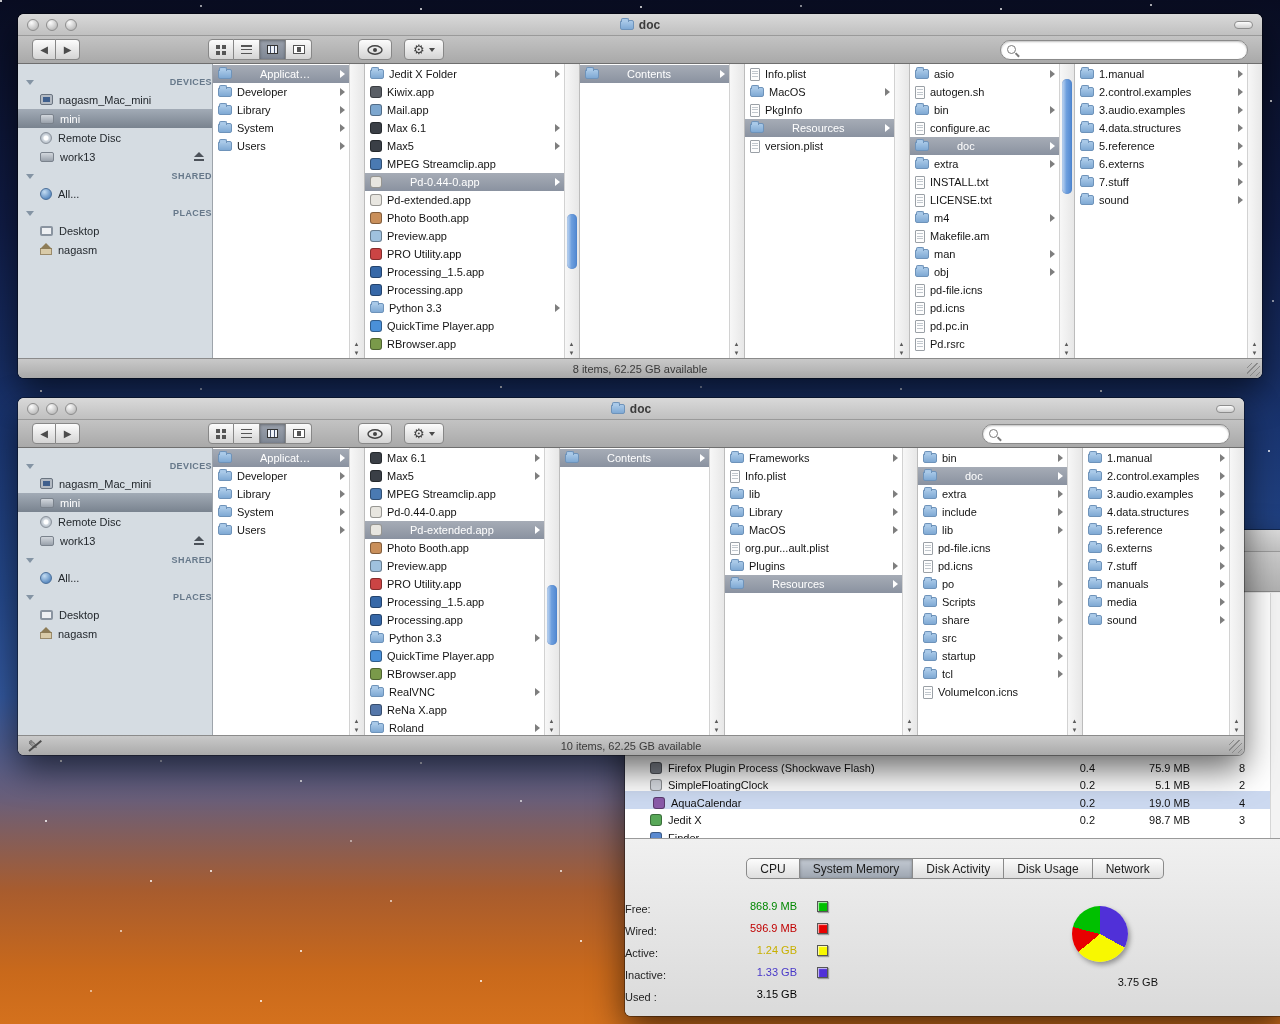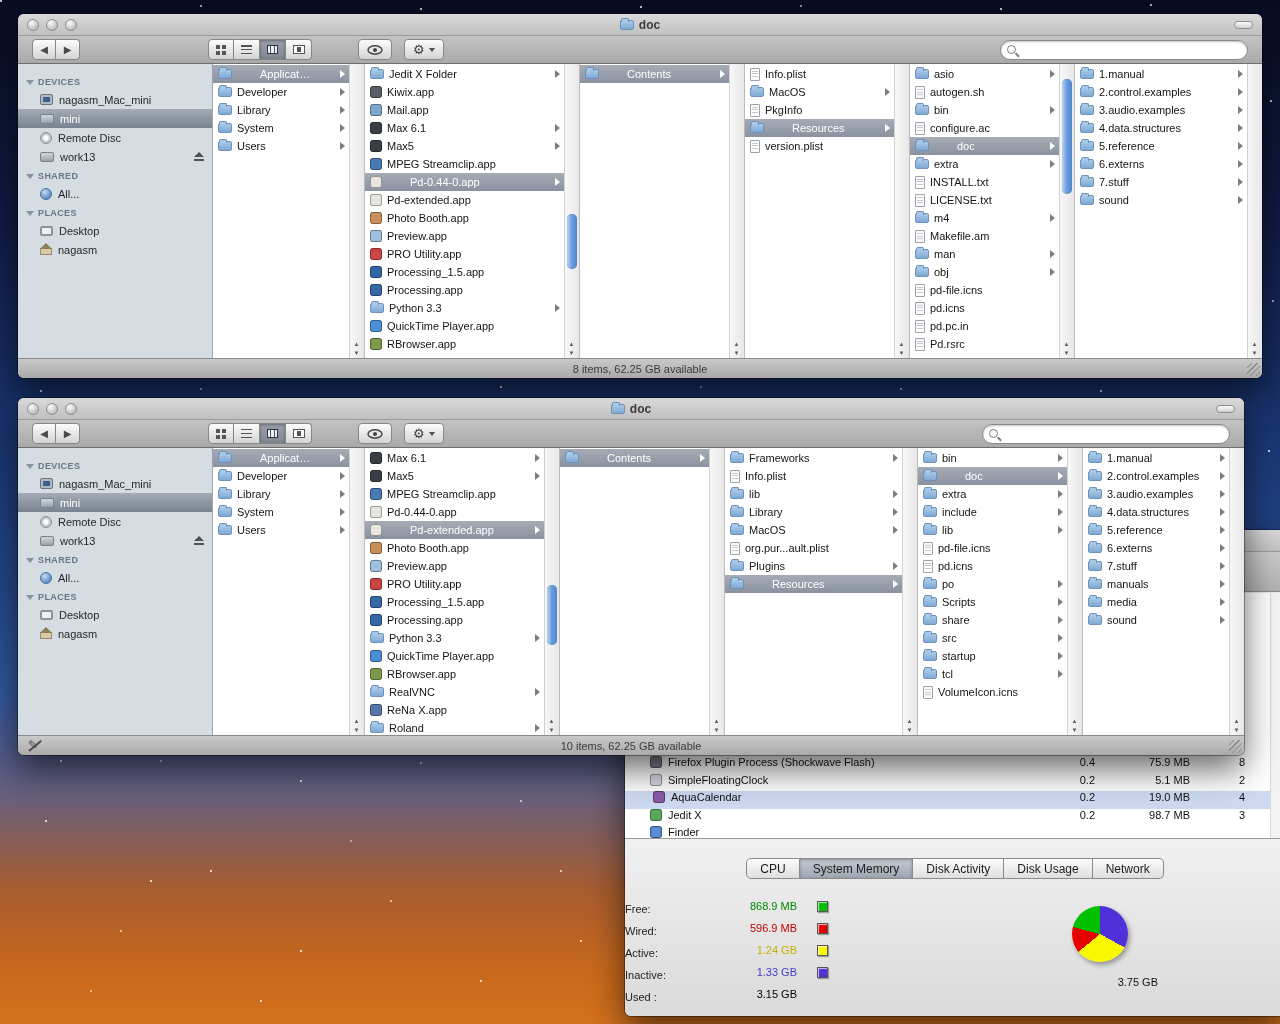--- a/index.html
+++ b/index.html
@@ -74,21 +74,21 @@
   .statusbar::after { content:""; position:absolute; right:2px; bottom:2px; width:13px; height:13px;
     background:repeating-linear-gradient(135deg, transparent 0 3px, #8a8a8a 3px 4px); }
   .pencil { position:absolute; left:10px; top:2px; font-size:12px; color:#4c4c4c; }
   .pencil::after { content:""; position:absolute; left:-1px; top:7px; width:16px; height:1.5px;
     background:#4c4c4c; transform:rotate(-40deg); }
   
   .fbody { display:flex; background:#fff; }
   .sidebar { width:195px; background:#d5dce2; border-right:1px solid #9ea4ab; padding-top:8px;
     font-size:11px; color:#23282d; flex:0 0 auto; }
   .sb-header { font-size:9px; font-weight:bold; color:#66788a; letter-spacing:.4px;
-    padding:5px 0 3px 8px; display:flex; align-items:center; gap:4px; }
+    padding:5px 0 3px 8px; display:flex; align-items:center; gap:4px;justify-content:space-between; }
   .sb-tri { width:0; height:0; border-top:5px solid #8494a4; border-left:4px solid transparent;
     border-right:4px solid transparent; }
   .sb-row { height:19px; display:flex; align-items:center; gap:6px; padding:0 8px 0 22px; }
   .sb-row.selected { background:linear-gradient(#a2abb6,#79838f); color:#fff; }
   .cols { flex:1; display:flex; overflow:hidden; }
   .col { border-right:1px solid #bcbcbc; display:flex; overflow:hidden; }
   .col:last-child { border-right:none; }
   .col-items { flex:1; overflow:hidden; padding-top:1px; }
   .row { height:18px; display:flex; align-items:center; gap:5px; padding:0 4px 0 5px;
     font-size:11px; color:#141414; white-space:nowrap; }
@@ -132,21 +132,21 @@
   
   #am { left:625px; top:530px; width:660px; height:486px; z-index:1; }
   #finder1 { left:18px; top:14px;  width:1244px; height:364px; z-index:2; }
   #finder2 { left:18px; top:398px; width:1226px; height:357px; z-index:2; }
   #finder1 .fbody { height:294px; }
   #finder2 .fbody { height:287px; }
   .am-toolbar { height:40px; background:linear-gradient(#cacaca,#b0b0b0); border-bottom:1px solid #8a8a8a; }
   .am-list { position:absolute; top:63px; left:0; right:0; height:245px; background:#fff; }
   .am-scroll { position:absolute; top:0; right:0; bottom:0; width:15px; background:#f3f3f3; border-left:1px solid #d6d6d6; }
   .am-rows { position:absolute; left:0; right:15px; bottom:0; height:82px; overflow:hidden; }
-  .am-row { height:17.5px; display:flex; align-items:flex-start; font-size:11px; padding-left:25px; color:#111; }
+  .am-row { height:17.5px; display:flex; align-items:flex-end; font-size:11px; padding-left:25px; color:#111; }
   .am-row.selected { background:#ccd9f0;padding-left:28px; }
   .am-name { flex:1; display:flex; align-items:center; gap:6px; overflow:hidden; white-space:nowrap; }
   .am-cpu { width:55px; text-align:right; }
   .am-mem { width:95px; text-align:right; }
   .am-threads { width:55px; text-align:right; margin-right:25px; }
   .am-bottom { position:absolute; top:308px; left:0; right:0; bottom:0;
     background:linear-gradient(#f0f0f0,#dadada); border-top:1px solid #9a9a9a; }
   .am-tabs { position:absolute; top:19px; left:0; right:0; display:flex; justify-content:center; }
   .am-tab { padding:3px 13px; font-size:12px; color:#1c1c1c; background:linear-gradient(#fcfcfc,#dedede);
     border:1px solid #8a8a8a; border-left:none; height:21px; }

